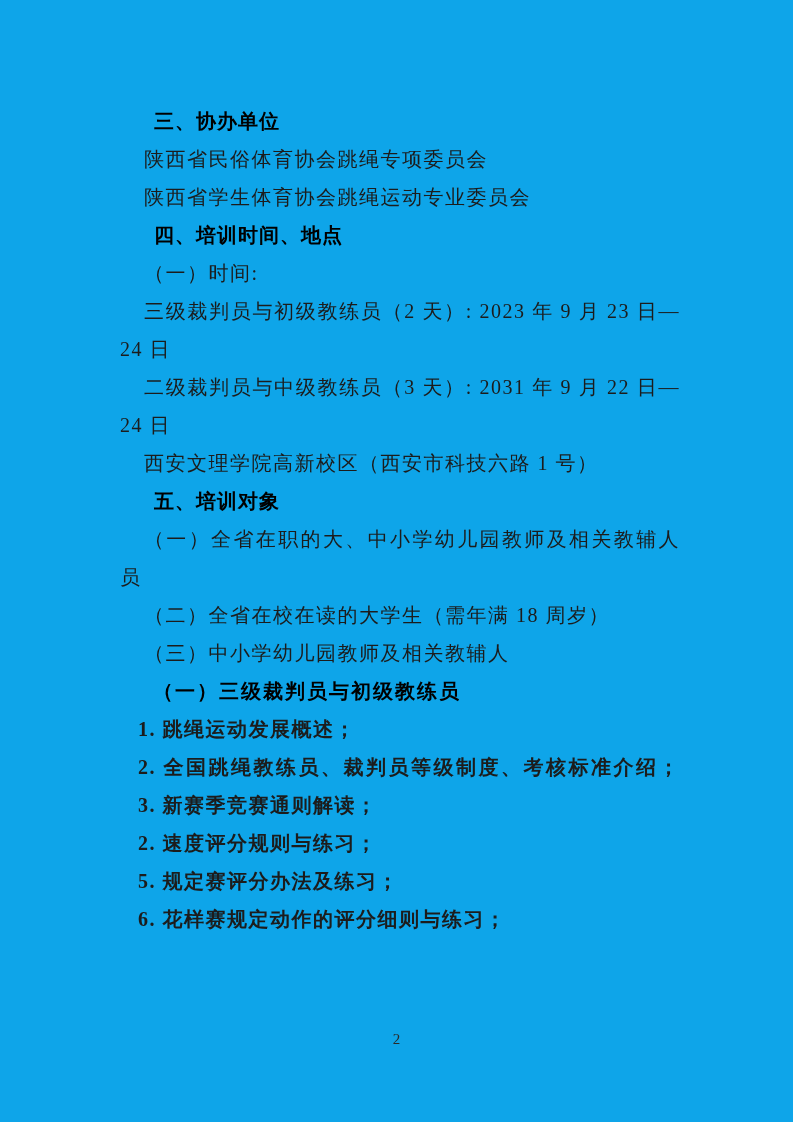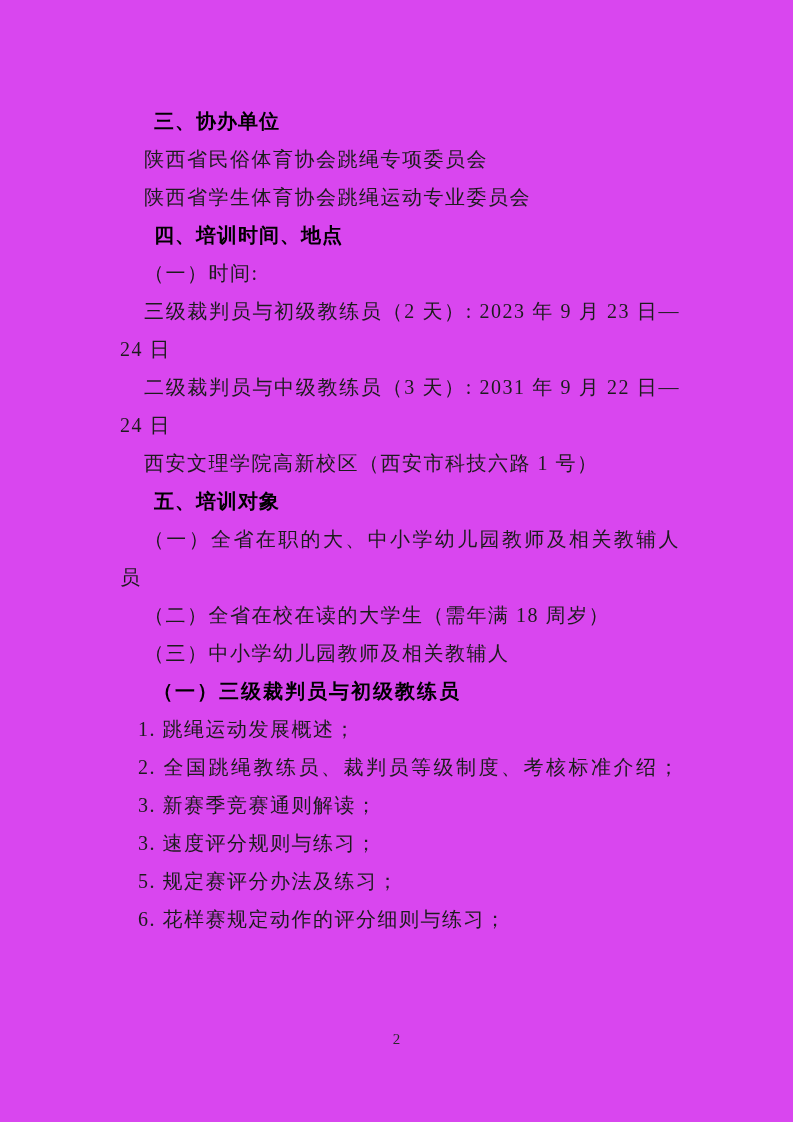--- a/index.html
+++ b/index.html
@@ -9,21 +9,21 @@
   body {
     width: 793px;
     height: 1122px;
     background: #fdfdfd;
     position: relative;
     overflow: hidden;
   }
   .page {
     position: absolute;
     inset: 0;
-    background: #d946ef;
+    background: #0ea5e9;
     font-family: "Liberation Serif", "DejaVu Serif", serif;
   }
   .content {
     position: absolute;
     left: 120px;
     top: 102px;
     width: 560px;
   }
   .line {
     height: 38px;
@@ -45,20 +45,21 @@
     font-weight: bold;
     color: #000000;
     letter-spacing: 2px;
     text-indent: 33px;
   }
   .line.body {
     text-indent: 24px;
   }
   .line.list {
     text-indent: 18px;
+    font-weight: bold;
   }
   .line.wrap {
     text-indent: 0;
   }
   .line.justify {
     text-align: justify;
     text-align-last: justify;
   }
   .footer {
     position: absolute;
@@ -90,18 +91,18 @@
       <div class="line body">西安文理学院高新校区（西安市科技六路 1 号）</div>
       <div class="line heading">五、培训对象</div>
       <div class="line body justify">（一）全省在职的大、中小学幼儿园教师及相关教辅人</div>
       <div class="line wrap">员</div>
       <div class="line body">（二）全省在校在读的大学生（需年满 18 周岁）</div>
       <div class="line body">（三）中小学幼儿园教师及相关教辅人</div>
       <div class="line subheading">（一）三级裁判员与初级教练员</div>
       <div class="line list">1. 跳绳运动发展概述；</div>
       <div class="line list justify">2. 全国跳绳教练员、裁判员等级制度、考核标准介绍；</div>
       <div class="line list">3. 新赛季竞赛通则解读；</div>
-      <div class="line list">3. 速度评分规则与练习；</div>
+      <div class="line list">2. 速度评分规则与练习；</div>
       <div class="line list">5. 规定赛评分办法及练习；</div>
       <div class="line list">6. 花样赛规定动作的评分细则与练习；</div>
     </div>
   <div class="footer">2</div>
 </div>
 
 </body></html>

